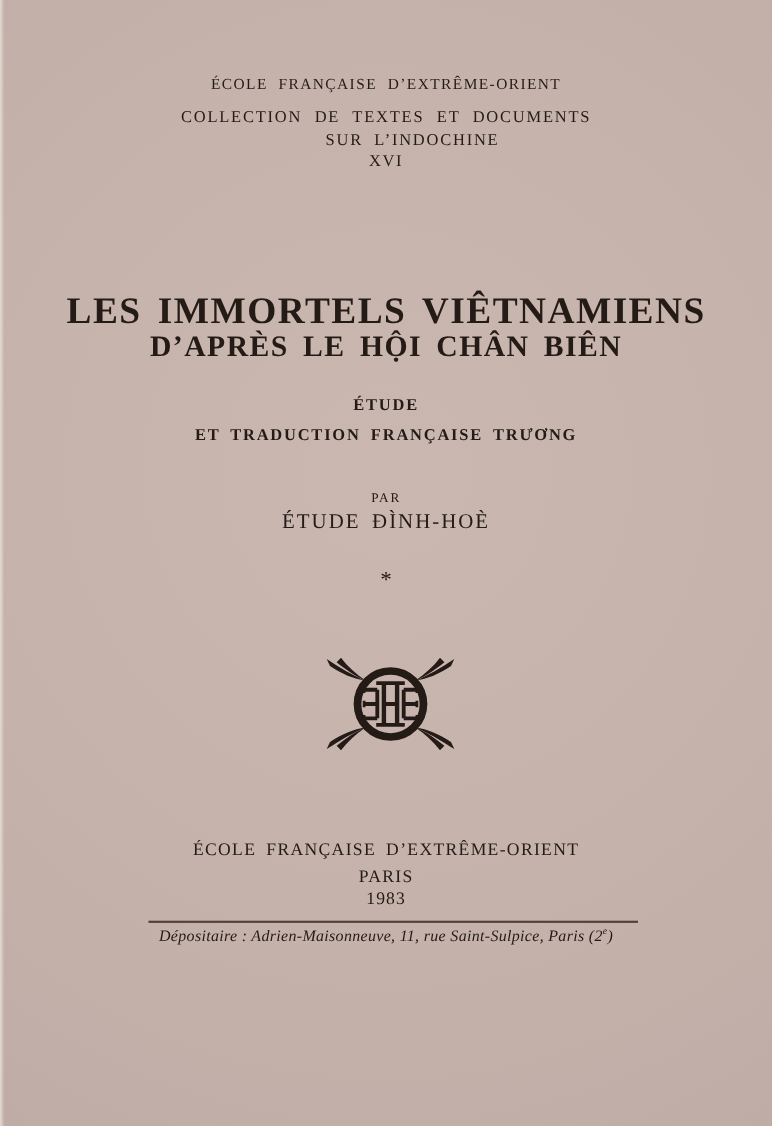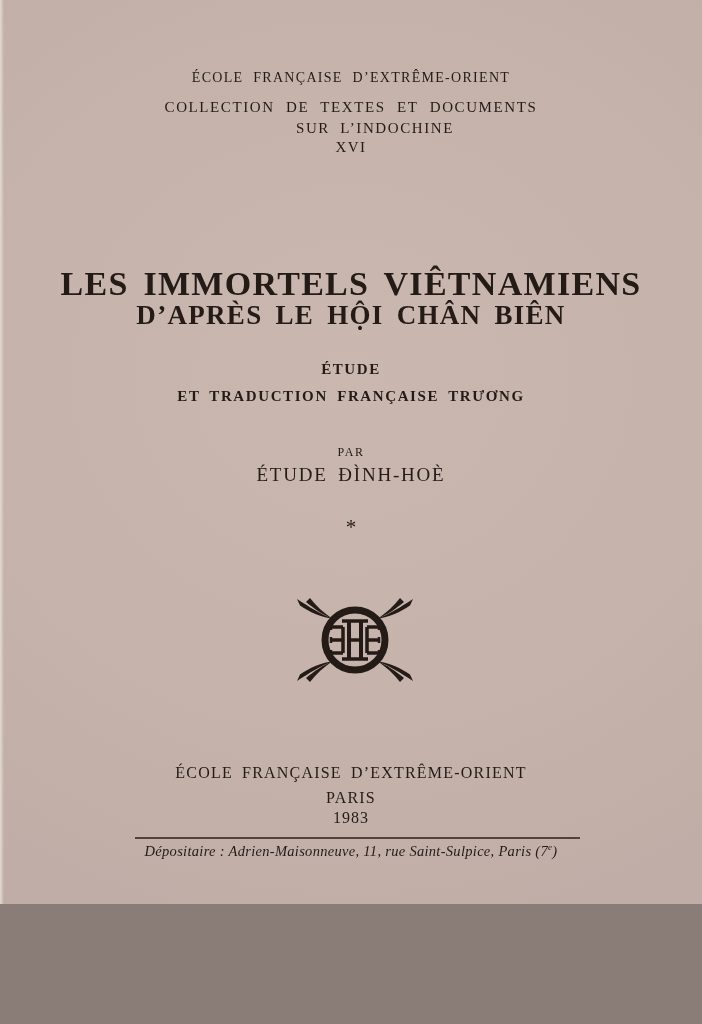--- a/index.html
+++ b/index.html
@@ -3,21 +3,21 @@
 <meta charset="utf-8">
 <style>
   html, body {
     margin: 0;
     padding: 0;
     background: #8a7d78;
   }
   .page {
     position: relative;
     width: 702px;
-    height: 904px;
+    height: 1024px;
     margin: 0 auto;
     overflow: hidden;
     background:
       radial-gradient(ellipse 130% 90% at 50% 42%,
         #cab7b0 0%, #c5b2ab 45%, #bfaba5 80%, #b9a49f 100%);
     font-family: "Liberation Serif", "DejaVu Serif", serif;
     color: #241b17;
   }
   .scan-edge-left {
     position: absolute;
@@ -209,14 +209,14 @@
   </div>
 
   <div class="line publisher">ÉCOLE FRANÇAISE D’EXTRÊME-ORIENT</div>
 
   <div class="line city">PARIS</div>
 
   <div class="line year">1983</div>
 
   <div class="rule"></div>
 
-  <div class="line depositaire"><span>Dépositaire : Adrien-Maisonneuve, 11, rue Saint-Sulpice, Paris (7</span><sup>e</sup><span>)</span></div>
+  <div class="line depositaire"><span>Dépositaire : Adrien-Maisonneuve, 11, rue Saint-Sulpice, Paris (2</span><sup>e</sup><span>)</span></div>
 </div>
 
 </body></html>

